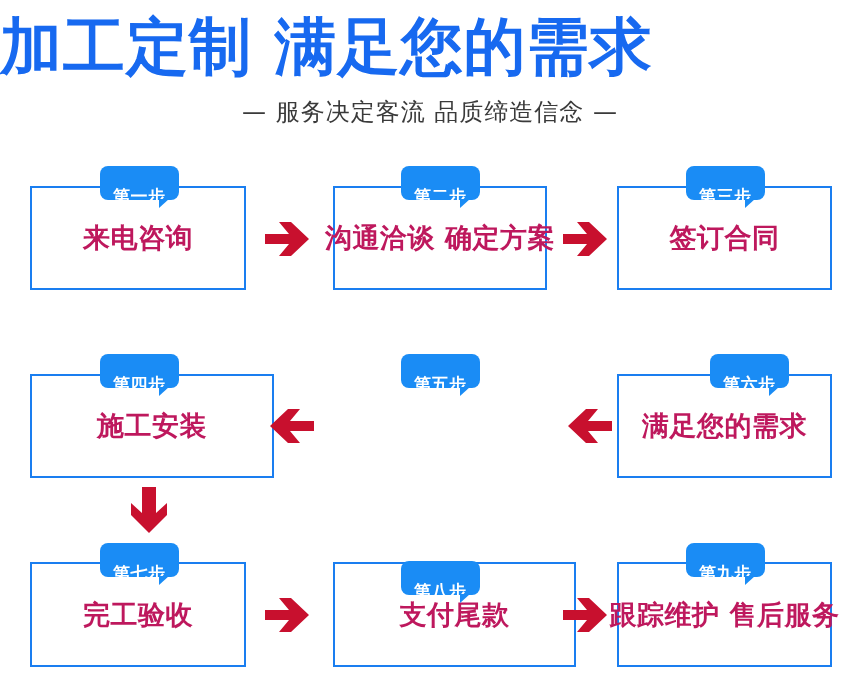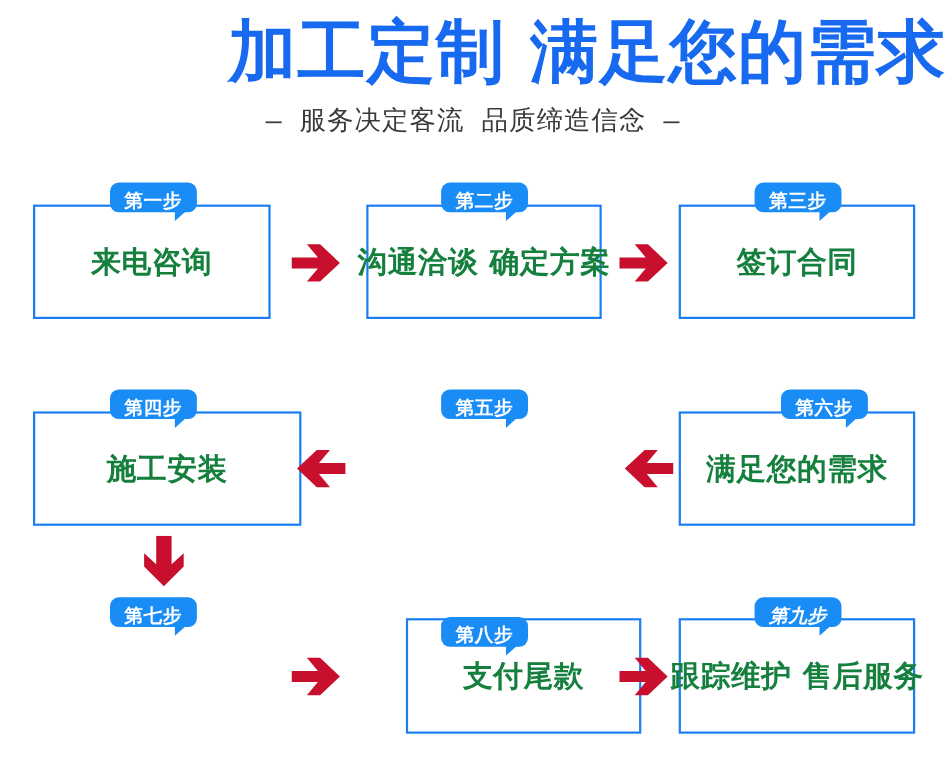--- a/index.html
+++ b/index.html
@@ -26,72 +26,71 @@
     left: 0;
     top: 0;
     width: 860px;
     text-align: center;
   }
   .main-title {
     position: absolute;
     left: 0;
     top: 8px;
     width: 860px;
-    text-align: right;
+    text-align: left;
     font-size: 62px;
     line-height: 78px;
     font-weight: bold;
     color: #1769f0;
     letter-spacing: 1px;
     white-space: nowrap;
   }
   .sub-title {
     position: absolute;
     left: 0;
     top: 96px;
     width: 860px;
     text-align: center;
     font-size: 24px;
     line-height: 32px;
     font-weight: normal;
     color: #3a3a3a;
     letter-spacing: 1px;
     white-space: nowrap;
-    font-family: Liberation Mono, monospace;
   }
 
   
   .step-box {
     position: absolute;
     box-sizing: border-box;
     border: 2px solid #1a7ef0;
     background: #ffffff;
   }
   .step-label {
     position: absolute;
     left: 0;
     top: 0;
     width: 100%;
     height: 100%;
     display: flex;
     align-items: center;
     justify-content: center;
     font-size: 27px;
     font-weight: bold;
-    color: #15803d;
+    color: #be185d;
     white-space: nowrap;
     letter-spacing: 0.5px;
   }
 
   
   .badge {
     position: absolute;
     box-sizing: border-box;
     height: 27px;
-    padding: 4px 13px;
+    padding: 17px 13px;
     background: #1a8cf5;
     border-radius: 8px;
     color: #ffffff;
     font-size: 17px;
     font-weight: bold;
     line-height: 27px;
     text-align: center;
     white-space: nowrap;
     letter-spacing: 0.5px;
     z-index: 5;
@@ -190,37 +189,40 @@
       <path d="M48 14 H24 L34 2 L22 2 L4 19 L22 36 L34 36 L24 24 H48 Z" fill="#c8102e"></path>
     </svg>
   </div>
 
   <div class="arrow" style="left:130px; top:487px;">
     <svg width="38" height="48" viewBox="0 0 38 48">
       <path d="M12 0 V26 L1 16 V28 L19 46 L37 28 V16 L26 26 V0 Z" fill="#c8102e"></path>
     </svg>
   </div>
 
+  <div class="step-box" style="left:30px; top:562px; width:216px; height:105px;">
+    <div class="step-label">完工验收</div>
+  </div>
   <div class="badge" style="left:100px; top:543px;">
     <span>第七步</span>
     <span class="tail"></span>
   </div>
 
-  <div class="step-box" style="left:333px; top:562px; width:214px; height:105px;margin-left:36px;">
+  <div class="step-box" style="left:333px; top:562px; width:243px; height:105px;">
     <div class="step-label">支付尾款</div>
   </div>
   <div class="badge" style="left:401px; top:561px;">
     <span>第八步</span>
     <span class="tail"></span>
   </div>
 
   <div class="step-box" style="left:617px; top:562px; width:215px; height:105px;">
     <div class="step-label">跟踪维护 售后服务</div>
   </div>
-  <div class="badge" style="left:686px; top:543px;font-style:italic;">
+  <div class="badge" style="left:686px; top:543px;">
     <span>第九步</span>
     <span class="tail"></span>
   </div>
 
   <div class="arrow" style="left:265px; top:596px;">
     <svg width="50" height="38" viewBox="0 0 50 38">
       <path d="M0 14 H24 L14 2 L26 2 L44 19 L26 36 L14 36 L24 24 H0 Z" fill="#c8102e"></path>
     </svg>
   </div>
   <div class="arrow" style="left:563px; top:596px;">

